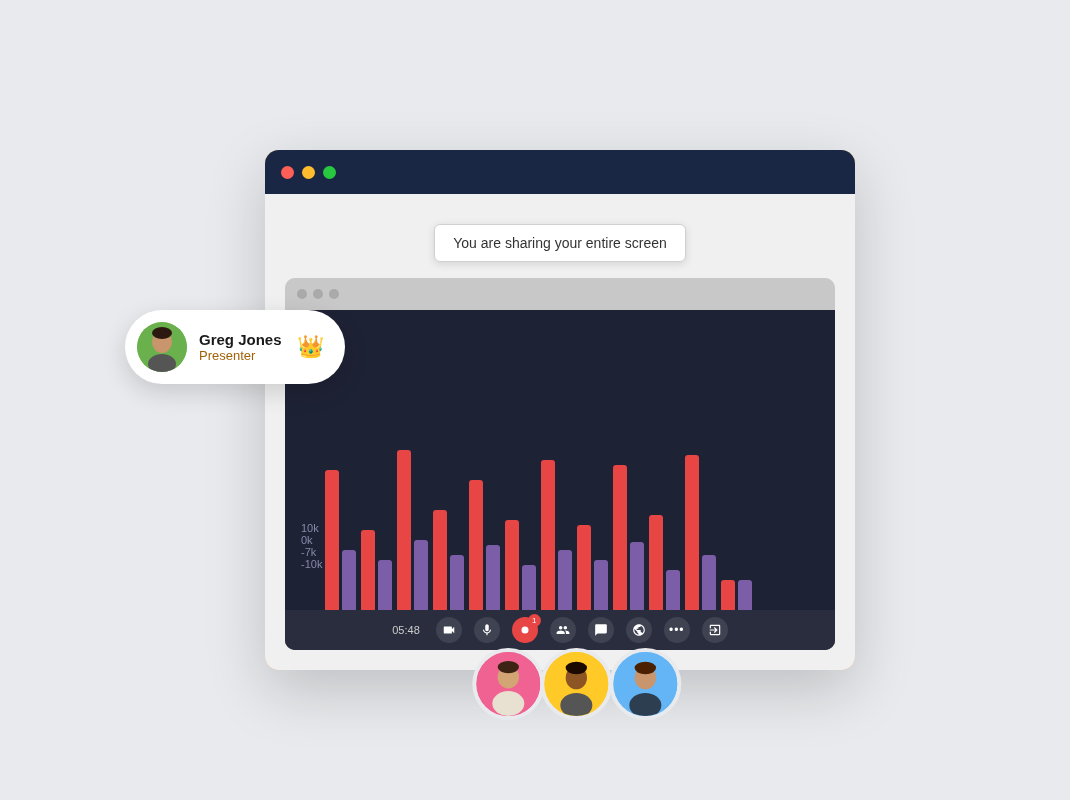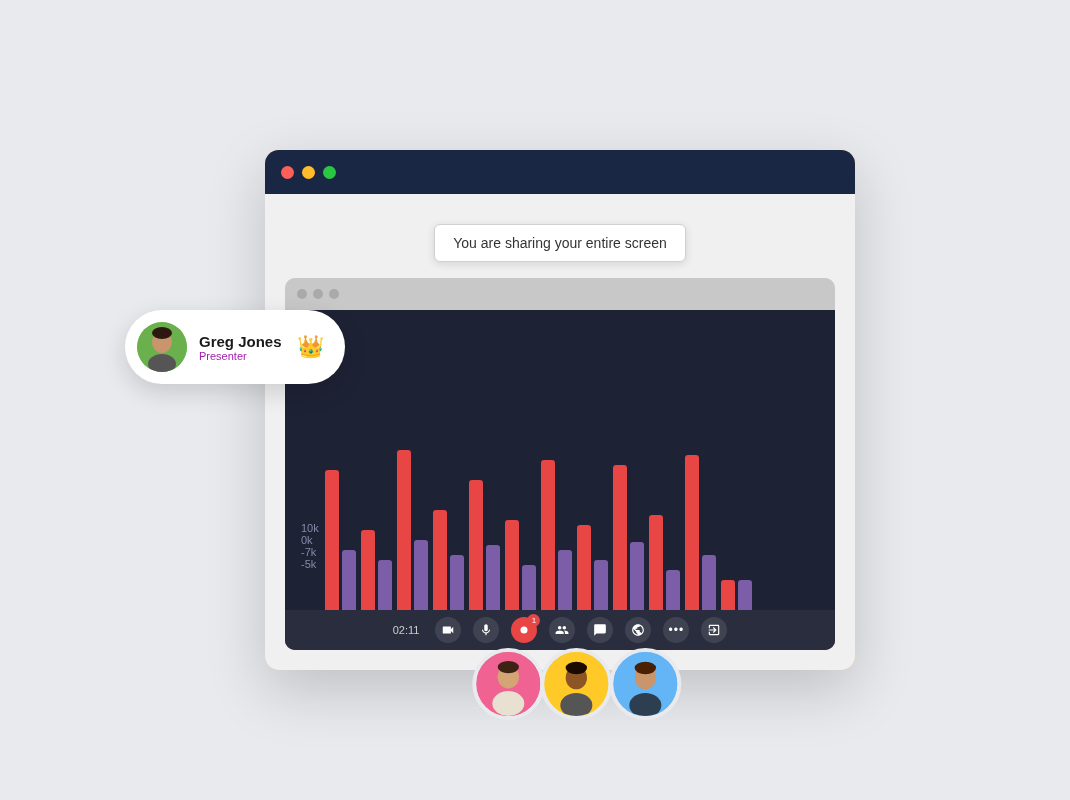--- a/index.html
+++ b/index.html
@@ -255,22 +255,22 @@
     }
 
     .presenter-name {
       font-size: 15px;
       font-weight: 700;
       color: #1a1a1a;
       text-align: center;
     }
 
     .presenter-role {
-      font-size: 11px;
-      color: #a21caf;
+      font-size: 13px;
+      color: #a16207;
     }
 
     .crown-icon {
       font-size: 22px;
       margin-left: 4px;
     }
 
   </style>
 </head>
 <body>
@@ -296,21 +296,21 @@
           <div class="inner-dot"></div>
           <div class="inner-dot"></div>
         </div>
 
         <div class="chart-area">
           <div class="chart-main">
             <div class="y-axis-labels">
               <span>10k</span>
               <span>0k</span>
               <span>-7k</span>
-              <span>-5k</span>
+              <span>-10k</span>
             </div>
 
             <div class="chart-bars">
 
             <div class="bar-pair">
                   <div class="bar red" style="width: 14px; height: 140px;"></div>
                   <div class="bar purple" style="width: 14px; height: 60px;"></div>
                 </div>
                 <div class="bar-pair">
                   <div class="bar red" style="width: 14px; height: 80px;"></div>
@@ -353,21 +353,21 @@
                   <div class="bar purple" style="width: 14px; height: 55px;"></div>
                 </div>
                 <div class="bar-pair">
                   <div class="bar red" style="width: 14px; height: 30px;"></div>
                   <div class="bar purple" style="width: 14px; height: 30px;"></div>
                 </div>
               </div>
           </div>
 
           <div class="toolbar">
-            <span class="toolbar-time">02:11</span>
+            <span class="toolbar-time">05:48</span>
             <div class="toolbar-icon normal">
               <svg width="14" height="14" viewBox="0 0 24 24" fill="white">
                   <path d="M17 10.5V7c0-.55-.45-1-1-1H4c-.55 0-1 .45-1 1v10c0 .55.45 1 1 1h12c.55 0 1-.45 1-1v-3.5l4 4v-11l-4 4z"></path>
                 </svg>
             </div>
             <div class="toolbar-icon normal">
               <svg width="14" height="14" viewBox="0 0 24 24" fill="white">
                   <path d="M12 14c1.66 0 3-1.34 3-3V5c0-1.66-1.34-3-3-3S9 3.34 9 5v6c0 1.66 1.34 3 3 3zm5.91-3c-.49 0-.9.36-.98.85C16.52 14.2 14.47 16 12 16s-4.52-1.8-4.93-4.15c-.08-.49-.49-.85-.98-.85-.61 0-1.09.54-1 1.14.49 3 2.89 5.35 5.91 5.78V20c0 .55.45 1 1 1s1-.45 1-1v-2.08c3.02-.43 5.42-2.78 5.91-5.78.1-.6-.39-1.14-1-1.14z"></path>
                 </svg>
             </div>

